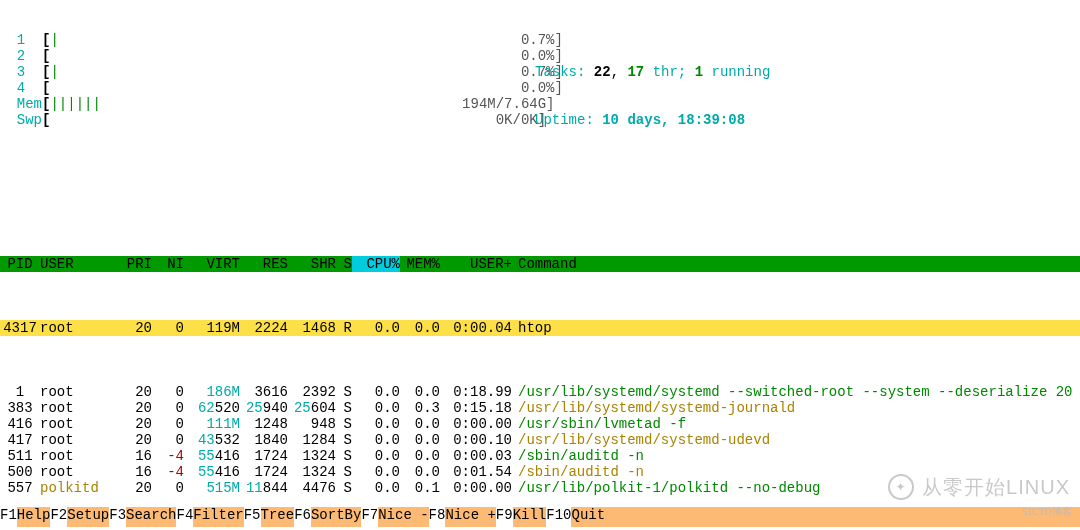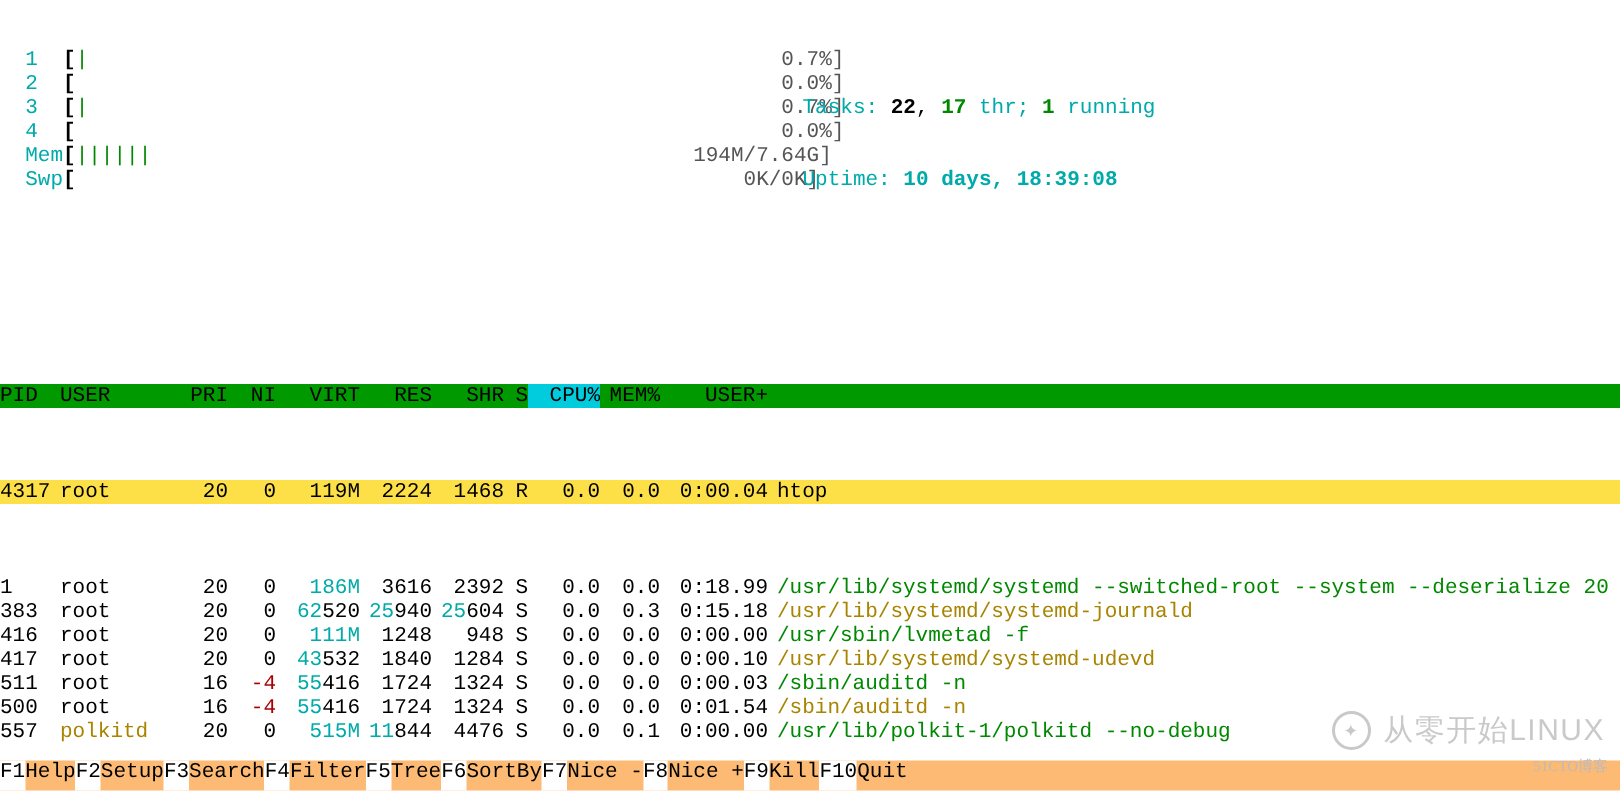--- a/index.html
+++ b/index.html
@@ -9,21 +9,21 @@
   .cyanb{color:#00aaaa;font-weight:bold}
   .green{color:#008800}
   .yellow{color:#a88400}
   .red{color:#aa0000}
   .gray{color:#555}
   .bold{font-weight:bold}
   .hdr{background:#009900;color:#000;display:flex}
   .hdr .sel{background:#00ccdd;color:#000}
   .selrow{background:#fde047;color:#000;display:flex}
   .row{display:flex}
-  .c-pid{width:40px;text-align:left;padding-right:0}
+  .c-pid{width:40px;text-align:center;padding-right:0}
   .c-user{width:80px}
   .c-pri{width:32px;text-align:right}
   .c-ni{width:32px;text-align:right}
   .c-virt{width:56px;text-align:right}
   .c-res{width:48px;text-align:right}
   .c-shr{width:48px;text-align:right}
   .c-s{width:16px;text-align:right}
   .c-cpu{width:48px;text-align:right}
   .c-mem{width:40px;text-align:right}
   .c-time{width:72px;text-align:right}
@@ -55,20 +55,21 @@
     <span class="c-user">USER</span>
     <span class="c-pri">PRI</span>
     <span class="c-ni">NI</span>
     <span class="c-virt">VIRT</span>
     <span class="c-res">RES</span>
     <span class="c-shr">SHR</span>
     <span class="c-s">S</span>
     <span class="c-cpu sel">CPU%</span>
     <span class="c-mem">MEM%</span>
     <span class="c-time">USER+</span>
+    <span class="c-cmd">Command</span>
   </div>
 
   <div class="selrow">
     <span class="c-pid">4317</span>
     <span class="c-user">root</span>
     <span class="c-pri">20</span>
     <span class="c-ni">0</span>
     <span class="c-virt">119M</span>
     <span class="c-res">2224</span>
     <span class="c-shr">1468</span>

